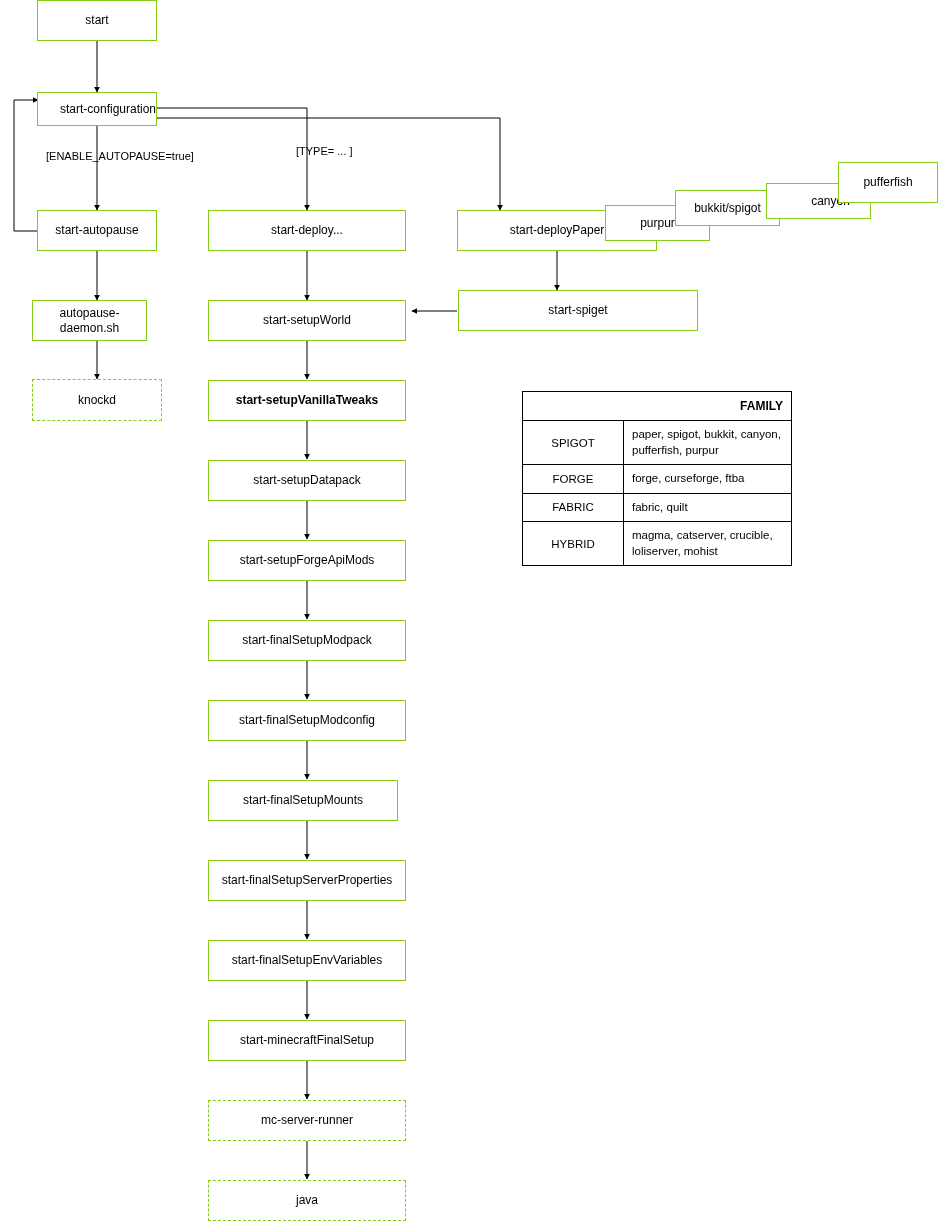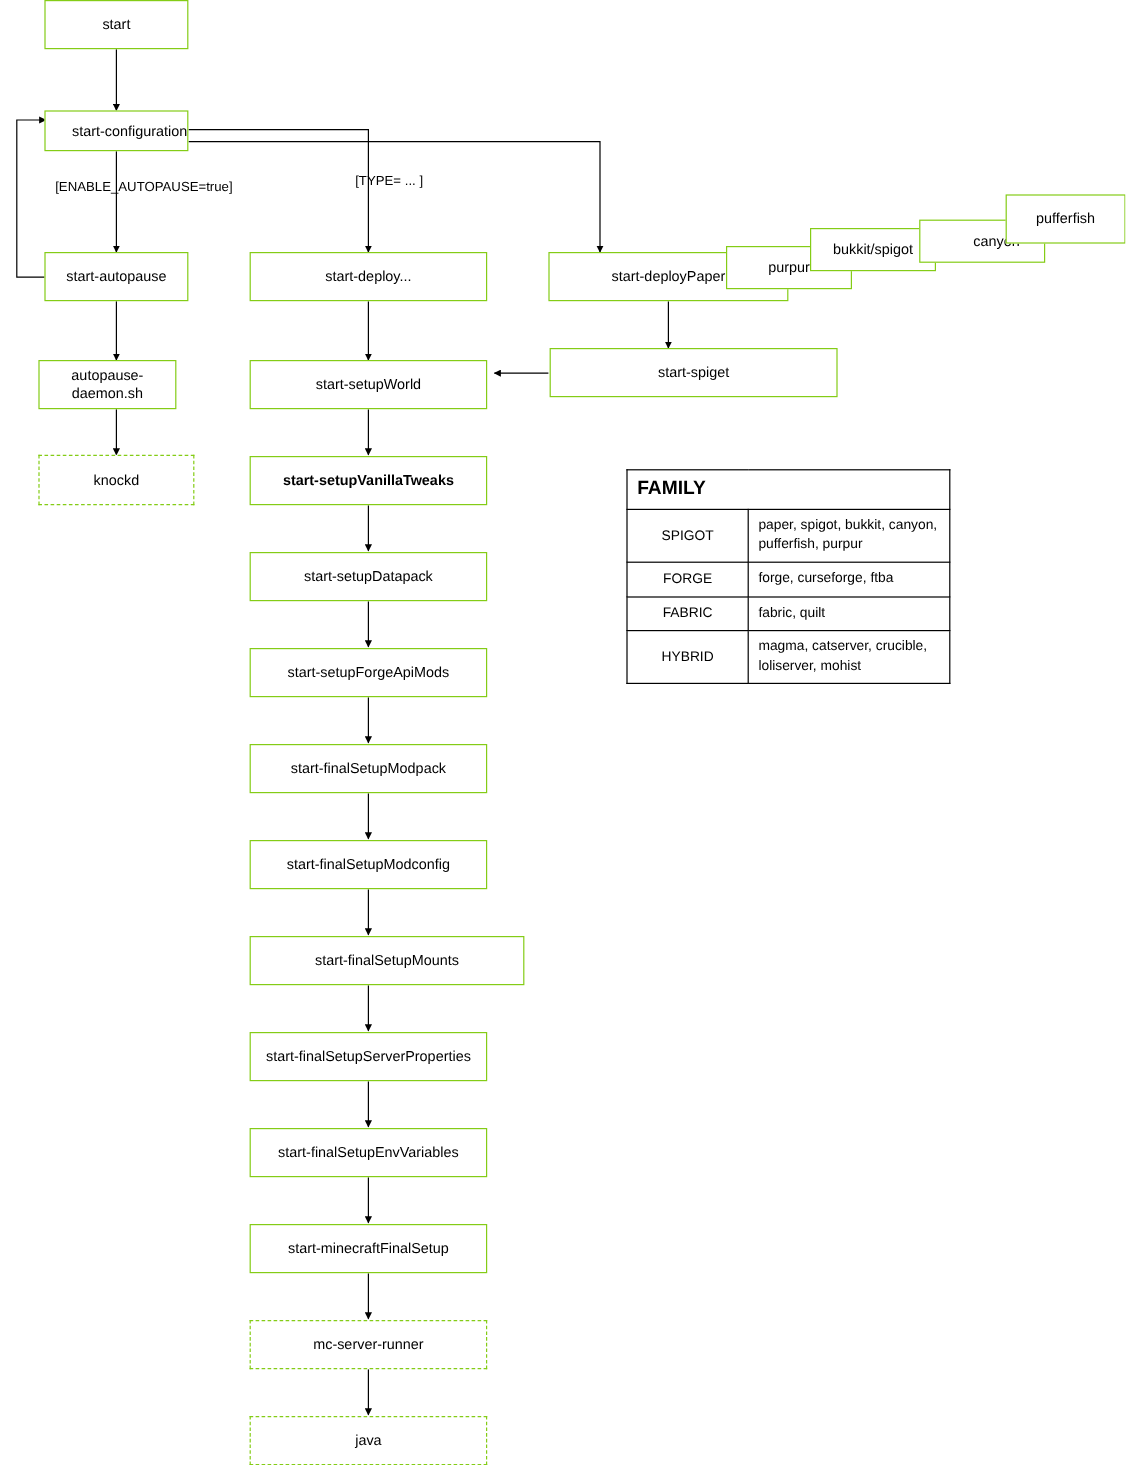--- a/index.html
+++ b/index.html
@@ -65,23 +65,23 @@
     background: #ffffff;
     z-index: 3;
     font-size: 11.5px;
   }
   .legend td, .legend th {
     border: 1px solid #000000;
     padding: 6px 8px;
     vertical-align: middle;
   }
   .legend th {
-    text-align: left;
+    text-align: right;
     font-weight: bold;
-    font-size: 16px;
+    font-size: 12px;
     padding: 7px 8px;
     margin-top: 36px;
   }
   .legend td.fam {
     width: 84px;
     text-align: center;
     white-space: nowrap;
   }
   .legend td.members {
     text-align: left;
@@ -200,21 +200,21 @@
   </div>
 
   <div class="node" style="left:208px; top:620px; width:198px; height:41px;">
     <span>start-finalSetupModpack</span>
   </div>
 
   <div class="node" style="left:208px; top:700px; width:198px; height:41px;">
     <span>start-finalSetupModconfig</span>
   </div>
 
-  <div class="node" style="left:208px; top:780px; width:229px; height:41px;">
+  <div class="node" style="left:208px; top:780px; width:190px; height:41px;">
     <span>start-finalSetupMounts</span>
   </div>
 
   <div class="node" style="left:208px; top:860px; width:198px; height:41px;">
     <span>start-finalSetupServerProperties</span>
   </div>
 
   <div class="node" style="left:208px; top:940px; width:198px; height:41px;">
     <span>start-finalSetupEnvVariables</span>
   </div>

